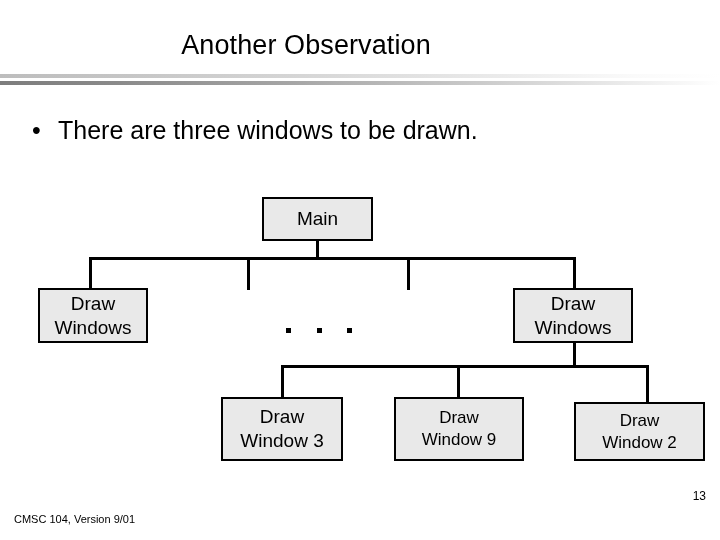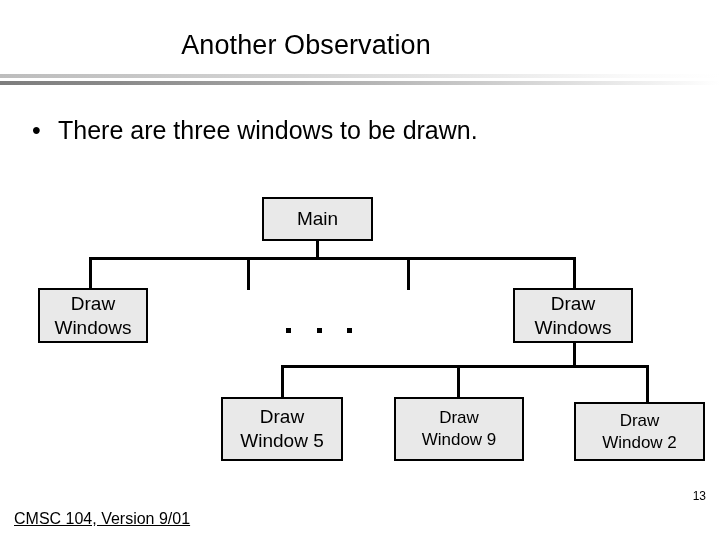--- a/index.html
+++ b/index.html
@@ -150,24 +150,23 @@
     width: 5px;
     height: 5px;
     background: #000000;
   }
 
   
   .footer-left {
     position: absolute;
     left: 14px;
     top: 511px;
-    font-size: 16px;
+    font-size: 11px;
     line-height: 16px;
     color: #000000;
-    text-decoration: underline;
   }
   .footer-right {
     position: absolute;
     right: 14px;
     top: 488px;
     font-size: 12px;
     line-height: 16px;
     color: #000000;
     text-align: right;
   }
@@ -223,21 +222,21 @@
     <div class="node" id="node-windows">
       <div>
         <span>Draw</span>
         <span>Windows</span>
       </div>
     </div>
 
     <div class="node" id="node-window1">
       <div>
         <span>Draw</span>
-        <span>Window 5</span>
+        <span>Window 3</span>
       </div>
     </div>
 
     <div class="node" id="node-window2">
       <div>
         <span>Draw</span>
         <span>Window 9</span>
       </div>
     </div>
 

